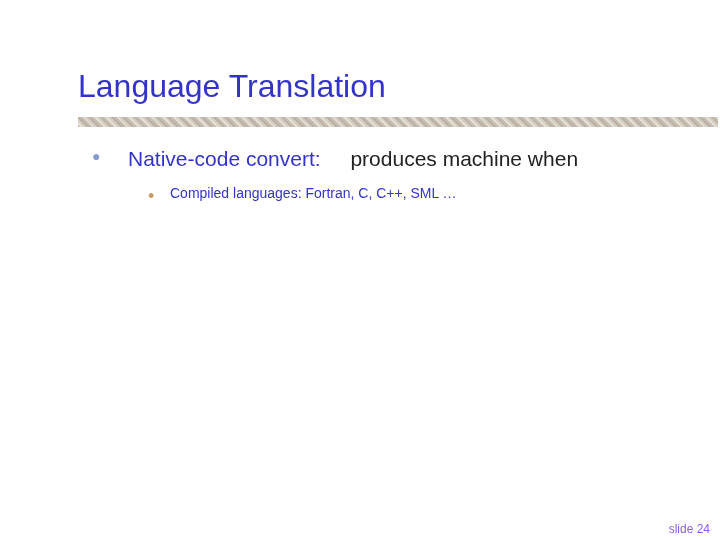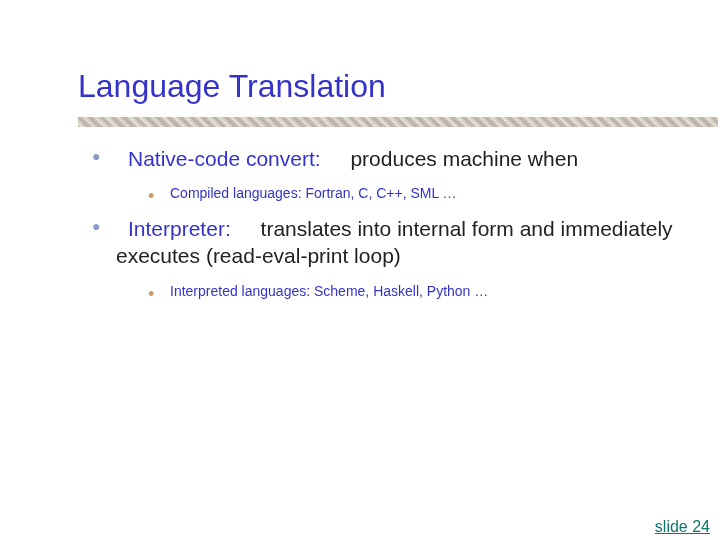--- a/index.html
+++ b/index.html
@@ -62,34 +62,30 @@
     left: 4px;
     top: 0;
     color: #cc9966;
     font-size: 18px;
   }
   .term { color: #3333cc; }
   .footer {
     position: absolute;
     right: 22px;
     bottom: 16px;
-    font-size: 16px;
-    color: #0f766e;
-    text-decoration: underline;
+    font-size: 12px;
+    color: #8b5cf6;
   }
 </style>
 </head>
 <body>
 
 <div class="slide">
   <h1 class="title">Language Translation</h1>
   <div class="divider"></div>
   <ul class="level1">
       <li><span class="term">Native-code convert:</span><span> produces machine when</span><ul class="level2">
           <li>Compiled languages: Fortran, C, C++, SML …</li>
         </ul></li>
-      <li><span class="term">Interpreter:</span><span> translates into internal form and immediately executes (read-eval-print loop)</span><ul class="level2">
-          <li>Interpreted languages: Scheme, Haskell, Python …</li>
-        </ul></li>
     </ul>
 </div>
 
 <div class="footer">slide 24</div>
 
 </body></html>

